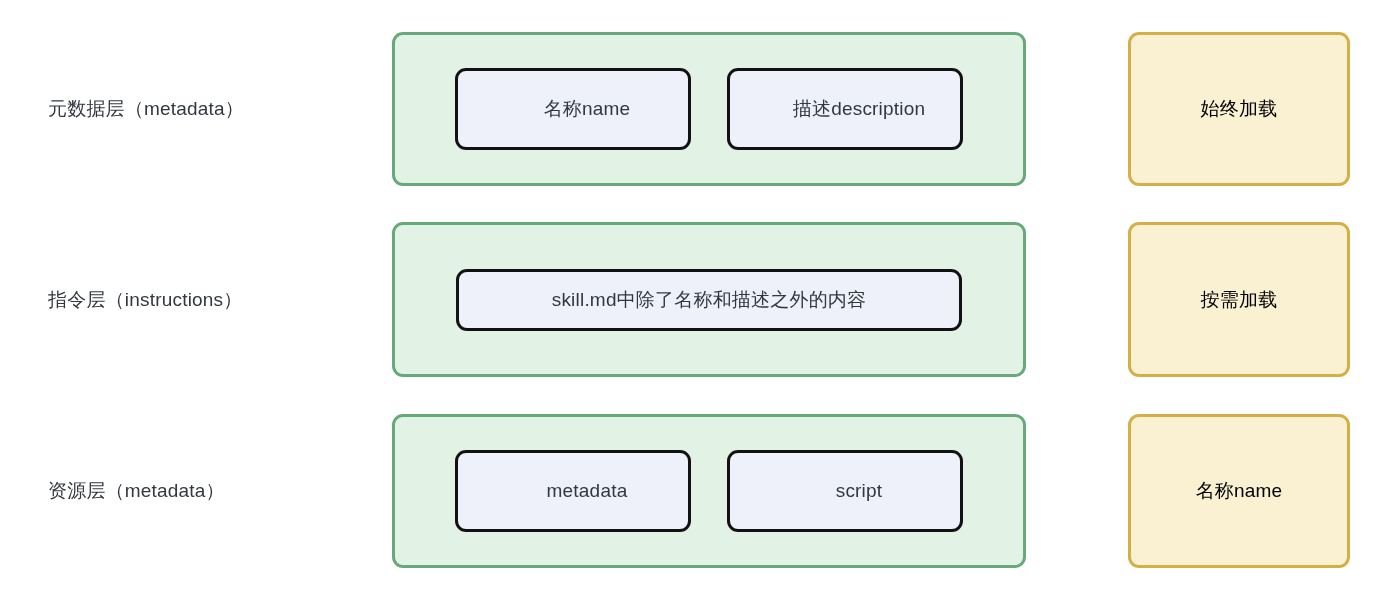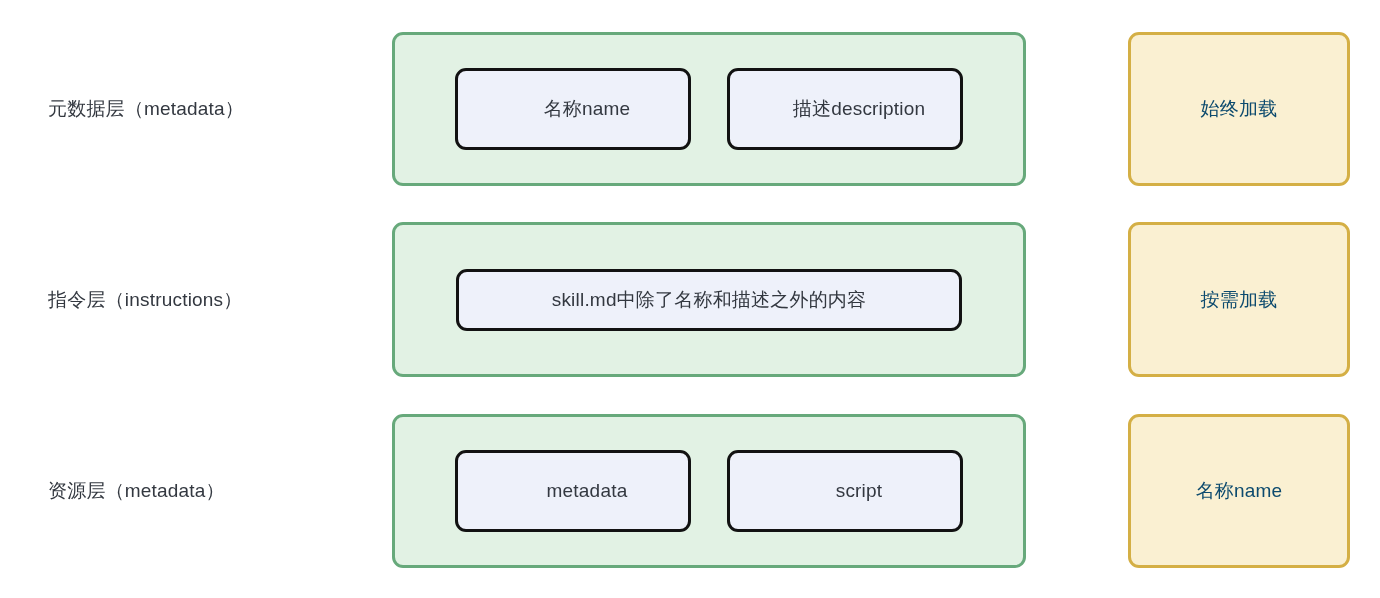--- a/index.html
+++ b/index.html
@@ -88,21 +88,21 @@
     height: 100%;
     box-sizing: border-box;
     background: #faf0d2;
     border: 3px solid #d4af45;
     border-radius: 11px;
     display: flex;
     align-items: center;
     justify-content: center;
     text-align: center;
     font-size: 19px;
-    color: #0c4a6e;
+    color: #000000;
     letter-spacing: 0.2px;
     white-space: nowrap;
   }
 </style>
 </head>
 <body>
 
 <div id="diagram-root">
 
   <div class="diagram-row row-1">

